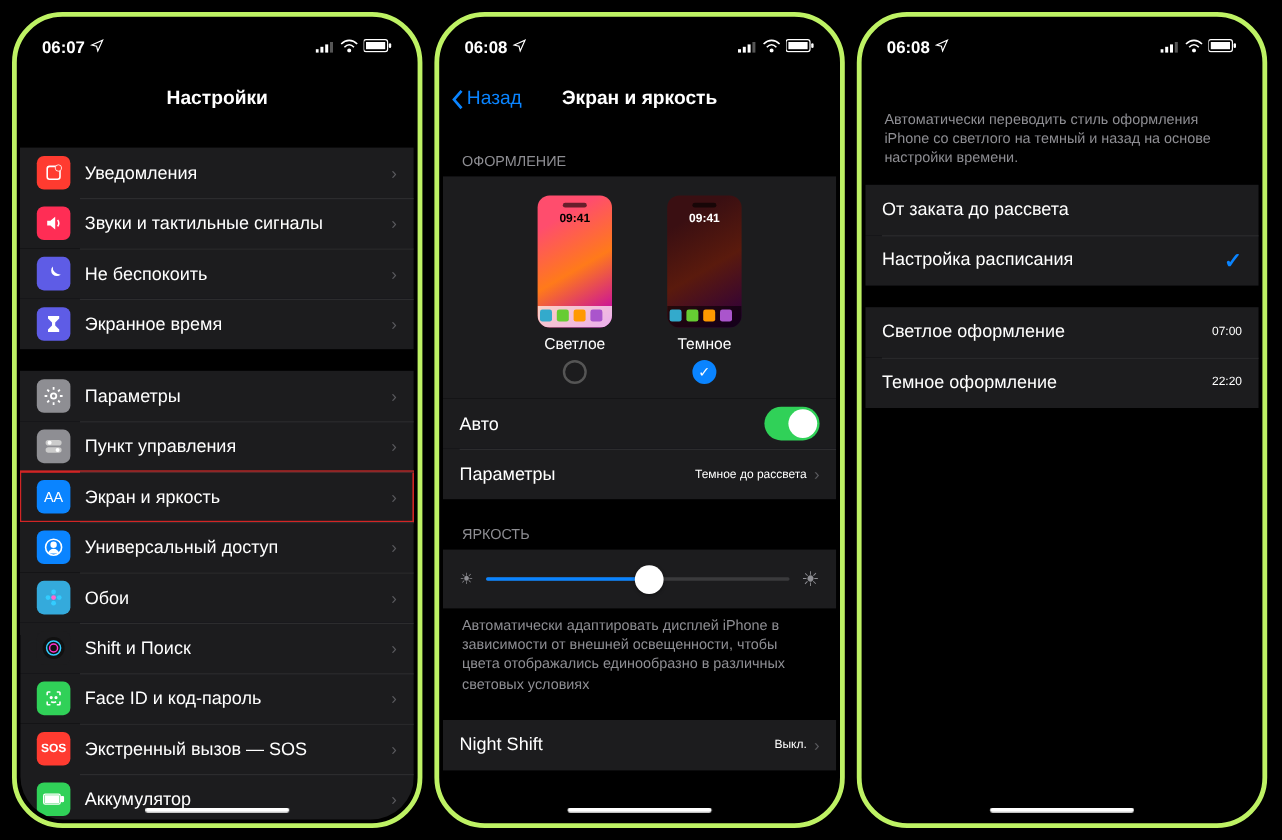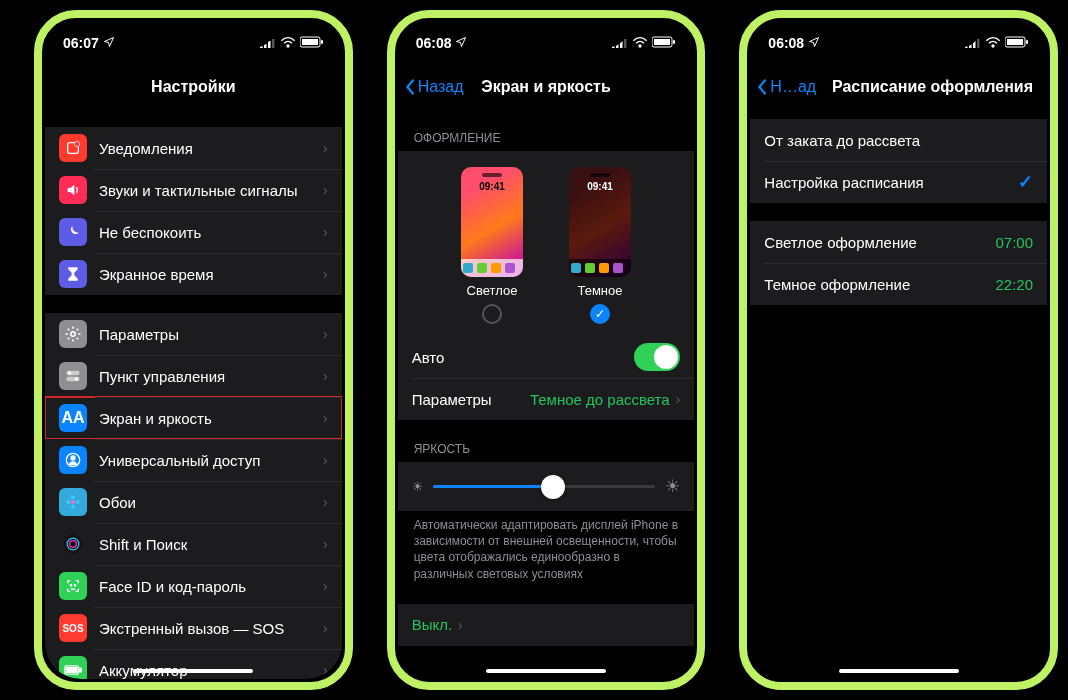--- a/index.html
+++ b/index.html
@@ -10,25 +10,24 @@
     gap: 10px;
     padding: 10px;
     width: 1068px;
     height: 700px;
   }
   .phone {
     width: 342px;
     height: 680px;
     background: #000;
     border-radius: 42px;
-    border: 8px solid #bef264;
+    border: 4px solid #bef264;
     padding: 3px;
     position: relative;
     overflow: hidden;
-    margin-left: 24px;
   }
   .screen {
     width: 100%;
     height: 100%;
     background: #000;
     border-radius: 36px;
     overflow: hidden;
     display: flex;
     flex-direction: column;
     position: relative;
@@ -124,21 +123,21 @@
   .icon-box {
     width: 28px; height: 28px;
     border-radius: 6px;
     display: flex;
     align-items: center;
     justify-content: center;
     margin-right: 12px;
     flex-shrink: 0;
   }
   .cell-label { flex: 1; }
-  .cell-value { color: #22c55e; font-size: 15px; margin-right: 6px; }
+  .cell-value { color: #ffffff; font-size: 10px; margin-right: 6px; }
   .chevron { color: #5a5a5e; font-size: 14px; }
   .highlighted {
     outline: 2px solid #d22525;
     outline-offset: -1px;
   }
   .home-ind {
     position: absolute;
     bottom: 6px;
     left: 50%;
     transform: translateX(-50%);
@@ -286,21 +285,21 @@
                 <circle cx="7" cy="7.5" r="2.5" fill="#fff"></circle>
                 <rect x="2" y="13" width="20" height="7" rx="3.5" fill="#ccc"></rect>
                 <circle cx="17" cy="16.5" r="2.5" fill="#fff"></circle>
               </svg>
             </div>
             <div class="cell-label">Пункт управления</div>
             <div class="chevron">›</div>
           </div>
           <div class="cell highlighted">
             <div class="icon-box" style="background:#0a84ff">
-              <span style="color:#fff;font-size:16px;font-weight:700">AA</span>
+              <span style="color:#fff;font-size:12px;font-weight:400">AA</span>
             </div>
             <div class="cell-label">Экран и яркость</div>
             <div class="chevron">›</div>
           </div>
           <div class="cell">
             <div class="icon-box" style="background:#0a84ff">
               <svg width="16" height="16" viewBox="0 0 24 24" fill="none" stroke="#fff" stroke-width="2">
                 <circle cx="12" cy="12" r="10"></circle>
                 <circle cx="12" cy="9" r="3" fill="#fff"></circle>
                 <path d="M6 20c1-3 4-5 6-5s5 2 6 5" fill="#fff"></path>
@@ -448,20 +447,21 @@
             <div class="slider-fill" id="bfill" style="width: 54%;"></div>
             <div class="slider-thumb" id="bthumb" style="left: 54%;"></div>
           </div>
           <span class="sun" style="font-size:17px">☀︎</span>
         </div>
         <div class="group-footer">Автоматически адаптировать дисплей iPhone в зависимости от внешней освещенности, чтобы цвета отображались единообразно в различных световых условиях</div>
       </div>
 
       <div class="group">
         <div class="cell noicon">
+          <div class="cell-label">Night Shift</div>
           <div class="cell-value">Выкл.</div>
           <div class="chevron">›</div>
         </div>
       </div>
 
     </div>
     <div class="home-ind"></div>
   </div>
 </div>
 
@@ -487,30 +487,24 @@
               <path d="M6 11c4-4 8-4 12 0"></path>
               <circle cx="12" cy="15" r="1.5" fill="#fff"></circle>
             </svg></span>
         <span><svg width="24" height="12">
               <rect x="0" y="1" width="20" height="10" rx="2" fill="none" stroke="#fff"></rect>
               <rect x="2" y="3" width="16" height="6" fill="#fff"></rect>
               <rect x="21" y="4" width="2" height="4" rx="1" fill="#fff"></rect>
             </svg></span>
       </div>
     </div>
-    <div class="nav-bar">
-      <div class="nav-back">
-        <svg width="12" height="18" viewBox="0 0 12 20" fill="none" stroke="#0a84ff" stroke-width="2.5">
-            <path d="M10 2 L3 10 L10 18"></path>
-          </svg>
-        <span>Н…ад</span>
-      </div>
-      <div class="nav-title" style="left:auto;right:14px;transform:none">Расписание оформления</div>
-    </div>
     <div class="content">
+      <div class="group">
+        <div class="group-footer" style="padding-top:12px">Автоматически переводить стиль оформления iPhone со светлого на темный и назад на основе настройки времени.</div>
+      </div>
       <div class="group" style="margin-top:10px">
         <div class="cell noicon">
           <div class="cell-label">От заката до рассвета</div>
         </div>
         <div class="cell noicon">
           <div class="cell-label">Настройка расписания</div>
           <div class="check">✓</div>
         </div>
       </div>
       <div class="group">

